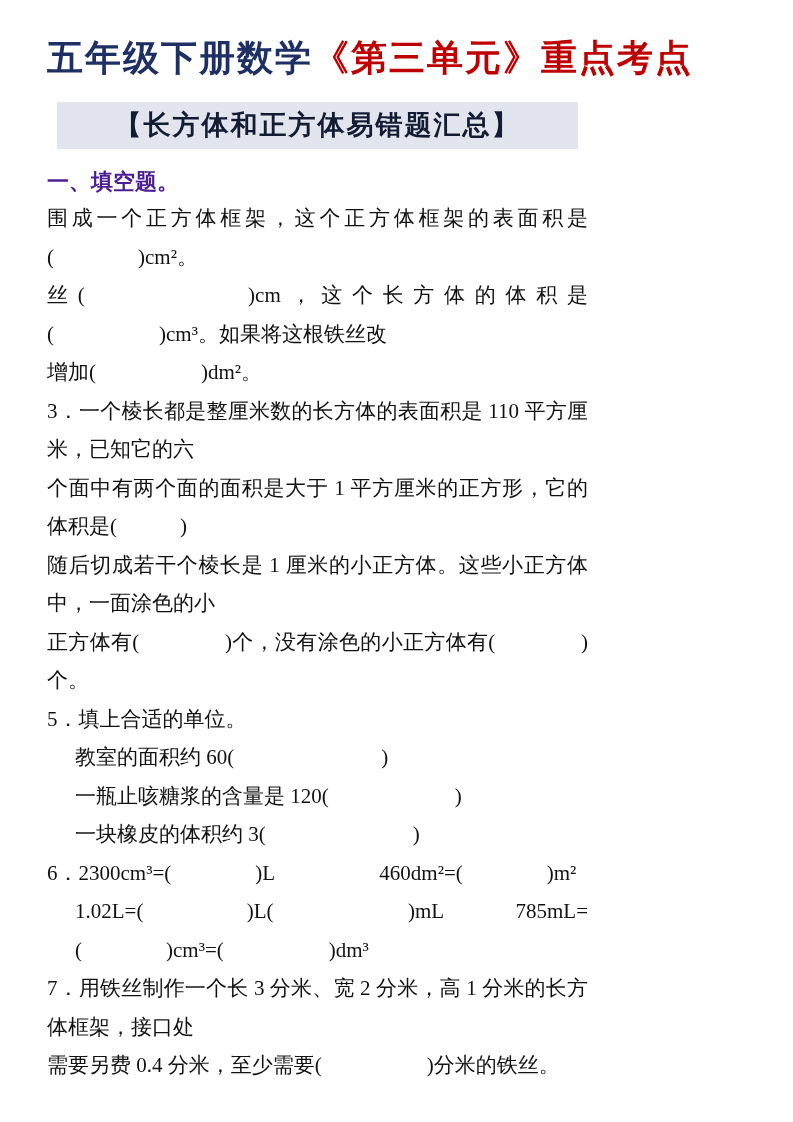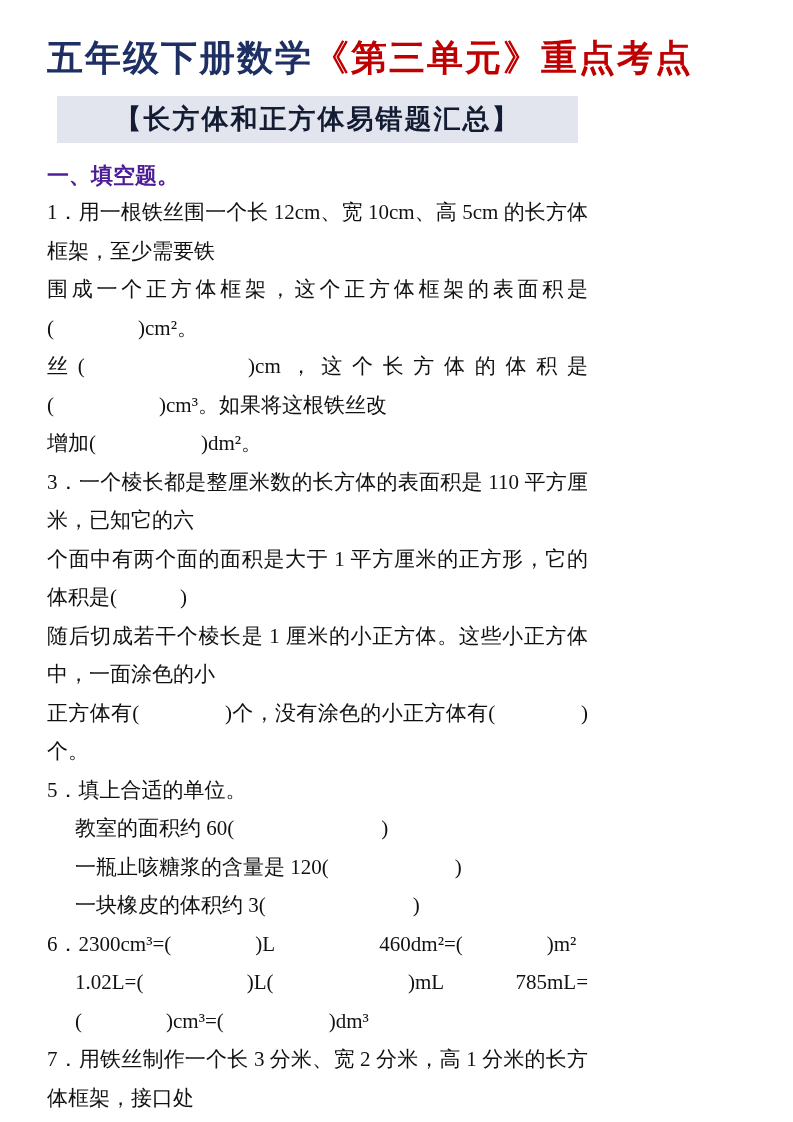--- a/index.html
+++ b/index.html
@@ -24,21 +24,21 @@
     text-align: center;
     font-size: 36px;
     font-weight: bold;
     letter-spacing: 2px;
     line-height: 44px;
     white-space: nowrap;
   }
   .doc-title .title-prefix { color: #1e2f63; }
   .doc-title .title-highlight { color: #bf0000; }
   .subtitle-band {
-    margin: 16px 10px 0 10px;
+    margin: 22px 10px 0 10px;
     background: #e2e5ed;
     text-align: center;
     font-size: 27px;
     font-weight: bold;
     color: #131c33;
     padding: 5px 0 6px 0;
     letter-spacing: 2px;
   }
   .section-heading {
     margin-top: 16px;
@@ -61,21 +61,20 @@
 <div class="page">
 
   <div class="doc-title">
     <span class="title-prefix">五年级下册数学</span><span class="title-highlight">《第三单元》重点考点</span>
   </div>
 
   <div class="subtitle-band">【长方体和正方体易错题汇总】</div>
 
   <div class="section-heading">一、填空题。</div>
 
-  <div class="line">1．用一根铁丝围一个长 12cm、宽 10cm、高 5cm 的长方体框架，至少需要铁</div>
   <div class="line">围成一个正方体框架，这个正方体框架的表面积是(　　　　)cm²。</div>
   <div class="line">丝(　　　　　)cm，这个长方体的体积是(　　　　　)cm³。如果将这根铁丝改</div>
 
   <div class="line">增加(　　　　　)dm²。</div>
 
   <div class="line">3．一个棱长都是整厘米数的长方体的表面积是 110 平方厘米，已知它的六</div>
   <div class="line">个面中有两个面的面积是大于 1 平方厘米的正方形，它的体积是(　　　)</div>
 
   <div class="line">随后切成若干个棱长是 1 厘米的小正方体。这些小正方体中，一面涂色的小</div>
   <div class="line">正方体有(　　　　)个，没有涂色的小正方体有(　　　　)个。</div>

